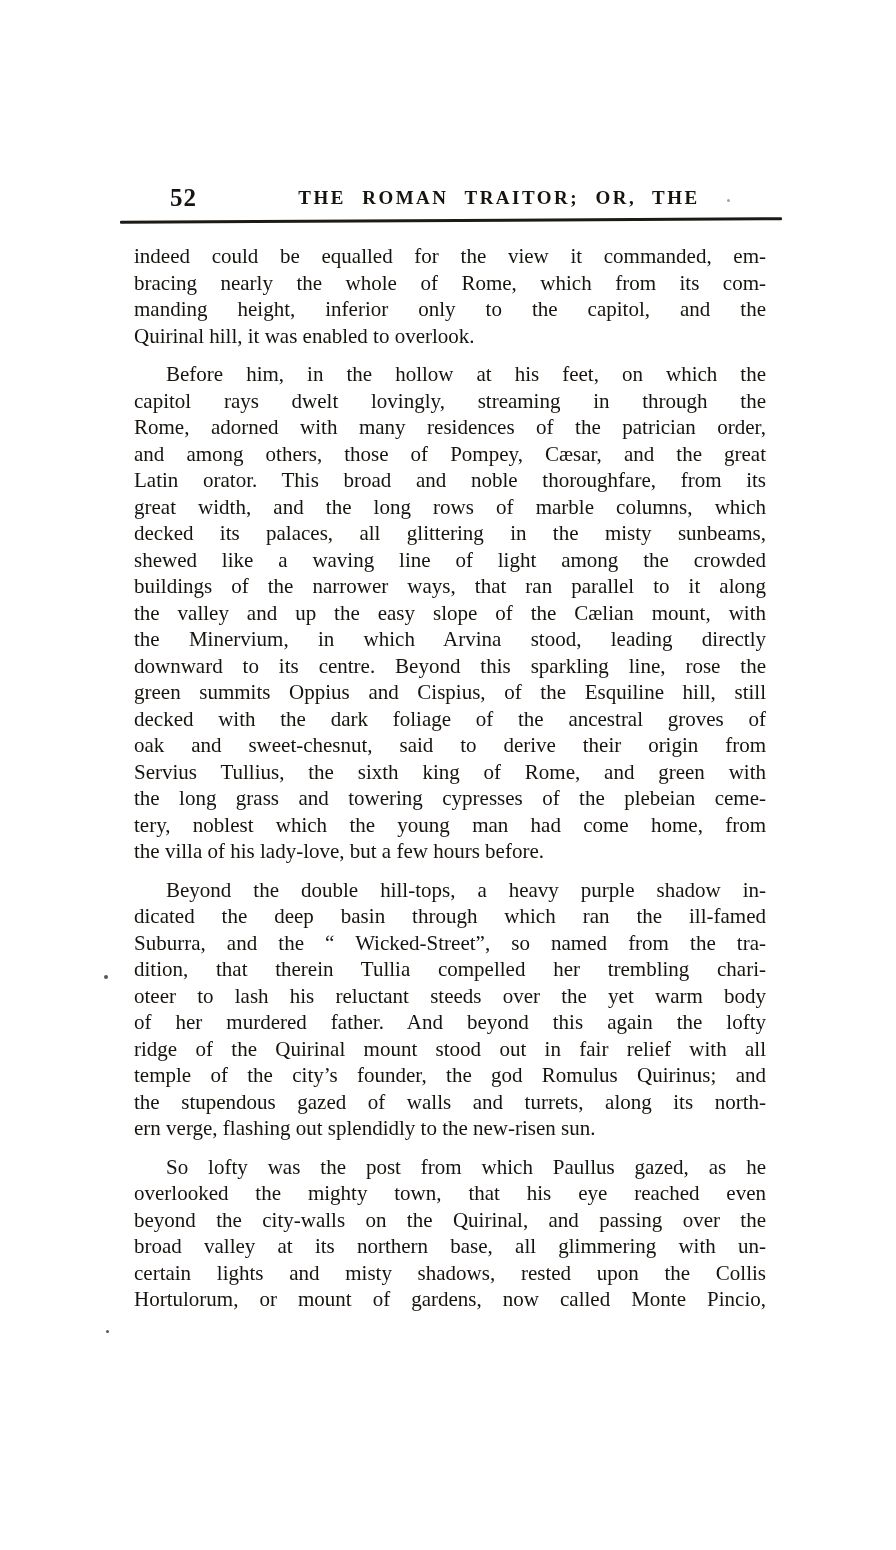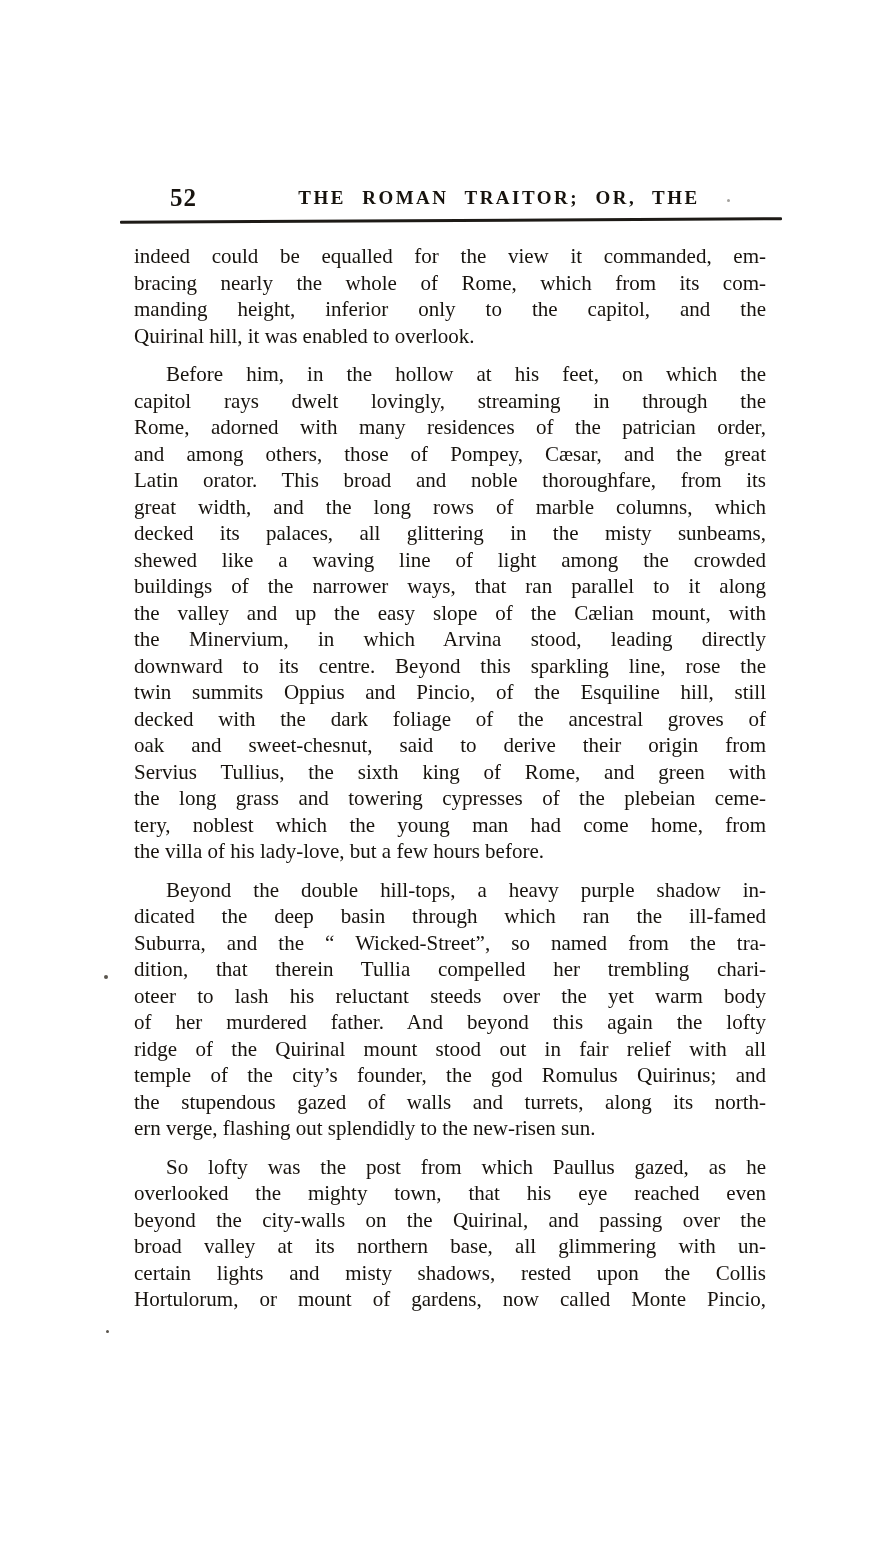--- a/index.html
+++ b/index.html
@@ -108,21 +108,21 @@
         <div class="line">Rome, adorned with many residences of the patrician order,</div>
         <div class="line">and among others, those of Pompey, Cæsar, and the great</div>
         <div class="line">Latin orator.  This broad and noble thoroughfare, from its</div>
         <div class="line">great width, and the long rows of marble columns, which</div>
         <div class="line">decked its palaces, all glittering in the misty sunbeams,</div>
         <div class="line">shewed like a waving line of light among the crowded</div>
         <div class="line">buildings of the narrower ways, that ran parallel to it along</div>
         <div class="line">the valley and up the easy slope of the Cælian mount, with</div>
         <div class="line">the Minervium, in which Arvina stood, leading directly</div>
         <div class="line">downward to its centre.  Beyond this sparkling line, rose the</div>
-        <div class="line">twin summits Oppius and Pincio, of the Esquiline hill, still</div>
+        <div class="line">green summits Oppius and Cispius, of the Esquiline hill, still</div>
         <div class="line">decked with the dark foliage of the ancestral groves of</div>
         <div class="line">oak and sweet-chesnut, said to derive their origin from</div>
         <div class="line">Servius Tullius, the sixth king of Rome, and green with</div>
         <div class="line">the long grass and towering cypresses of the plebeian ceme-</div>
         <div class="line">tery, noblest which the young man had come home, from</div>
         <div class="line endline">the villa of his lady-love, but a few hours before.</div>
       </div>
       <div class="para">
         <div class="line indent">Beyond the double hill-tops, a heavy purple shadow in-</div>
         <div class="line">dicated the deep basin through which ran the ill-famed</div>

